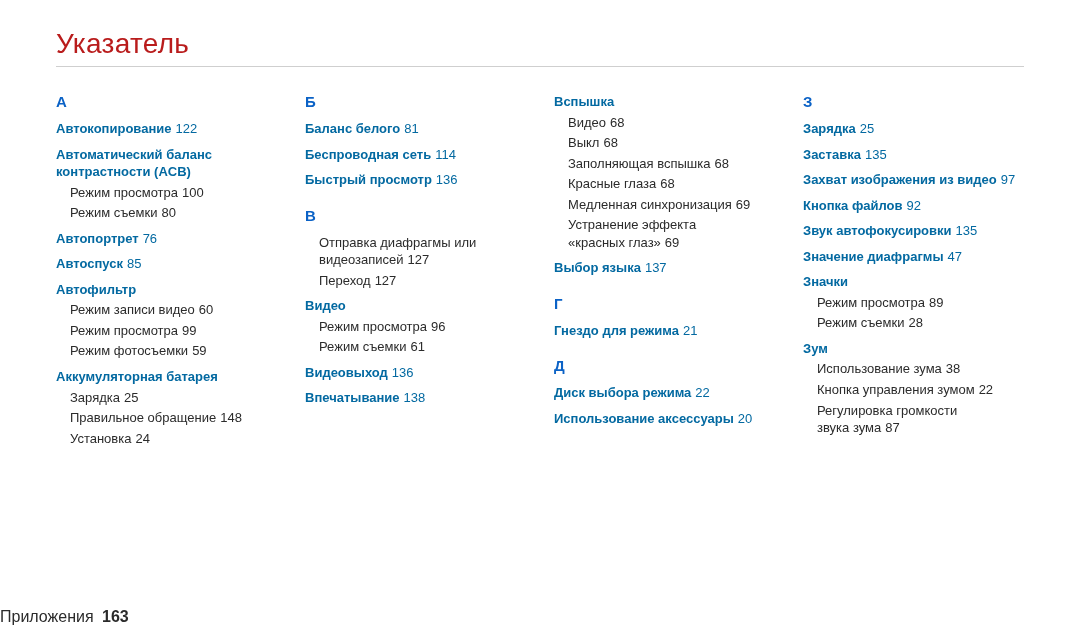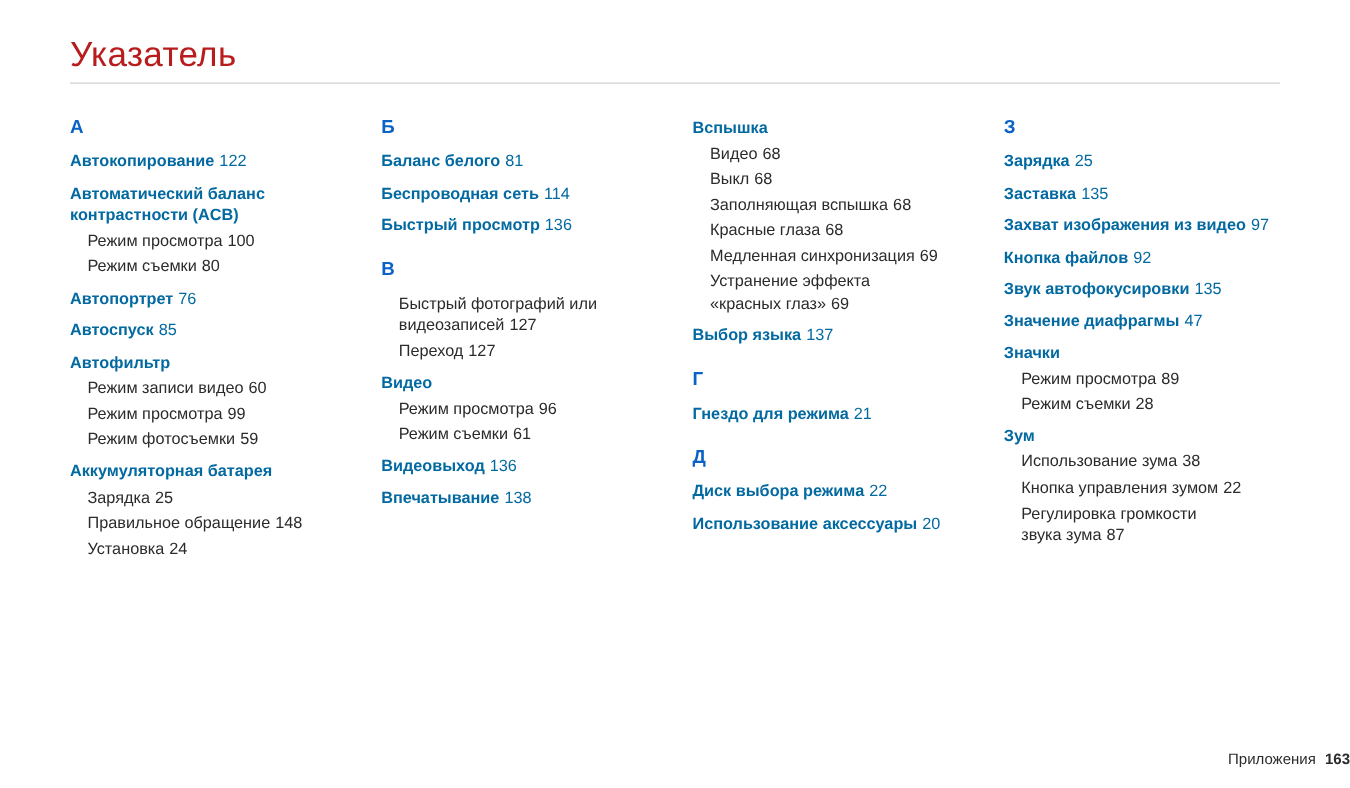--- a/index.html
+++ b/index.html
@@ -58,25 +58,25 @@
       font-size: 13px;
       font-weight: 400;
       color: #2b2b2b;
       line-height: 1.35;
       margin-left: 14px;
       margin-top: 3px;
     }
     .entry .page-no { font-weight: 400; }
     .footer {
       position: absolute;
-      bottom: 16px;
+      bottom: 4px;
       left: 0;
       width: 100%;
-      text-align: right;
-      font-size: 12px;
+      text-align: left;
+      font-size: 16px;
       color: #2b2b2b;
     }
     .footer .pnum { font-weight: 700; margin-left: 4px; }
   </style>
 </head>
 <body>
 
 <div class="page">
   <div class="title">Указатель</div>
   <hr class="rule">
@@ -106,21 +106,21 @@
       <div class="sub"><span>Установка</span><span class="page-no">24</span></div>
     </div>
 
     <div class="col">
       <div class="letter">Б</div>
       <div class="entry with-page"><span>Баланс белого</span><span class="page-no">81</span></div>
       <div class="entry with-page"><span>Беспроводная сеть</span><span class="page-no">114</span></div>
       <div class="entry with-page"><span>Быстрый просмотр</span><span class="page-no">136</span></div>
 
       <div class="letter">В</div>
-      <div class="sub"><span>Быстрый фотографий или</span><br><span>видеозаписей</span><span class="page-no">127</span></div>
+      <div class="sub"><span>Отправка диафрагмы или</span><br><span>видеозаписей</span><span class="page-no">127</span></div>
       <div class="sub"><span>Переход</span><span class="page-no">127</span></div>
 
       <div class="entry">Видео</div>
       <div class="sub"><span>Режим просмотра</span><span class="page-no">96</span></div>
       <div class="sub"><span>Режим съемки</span><span class="page-no">61</span></div>
 
       <div class="entry with-page"><span>Видеовыход</span><span class="page-no">136</span></div>
       <div class="entry with-page"><span>Впечатывание</span><span class="page-no">138</span></div>
     </div>
 

